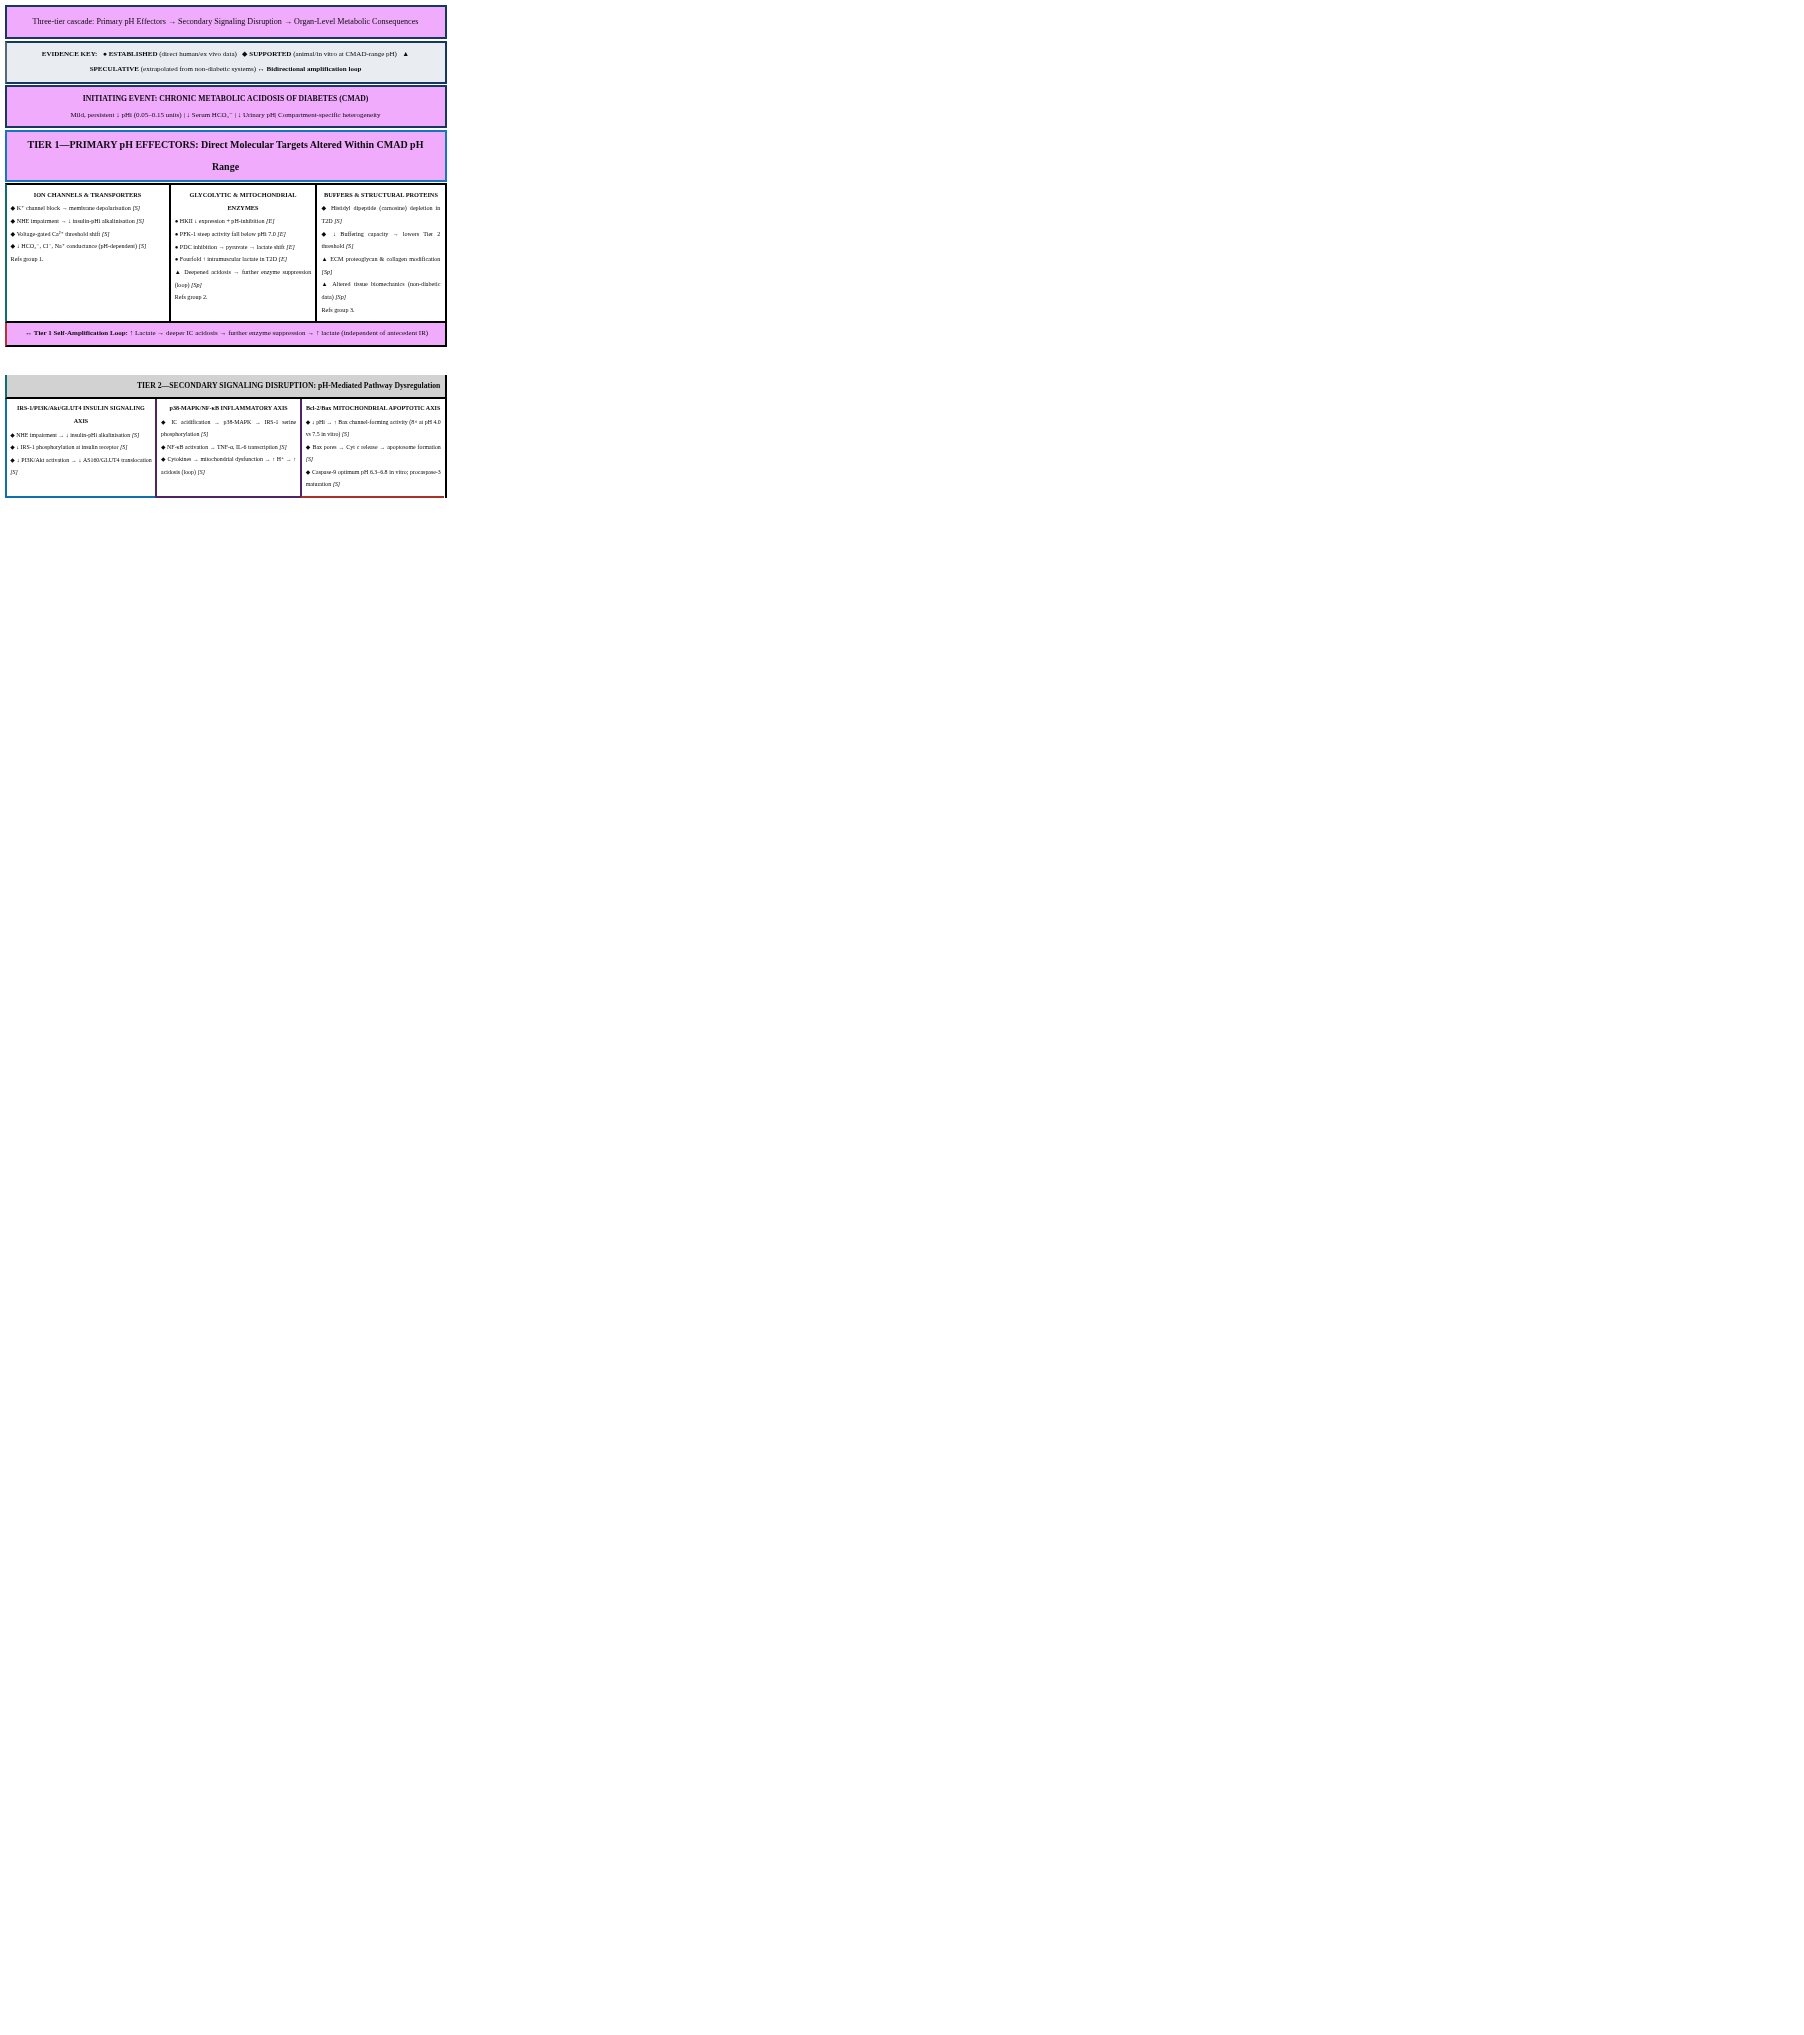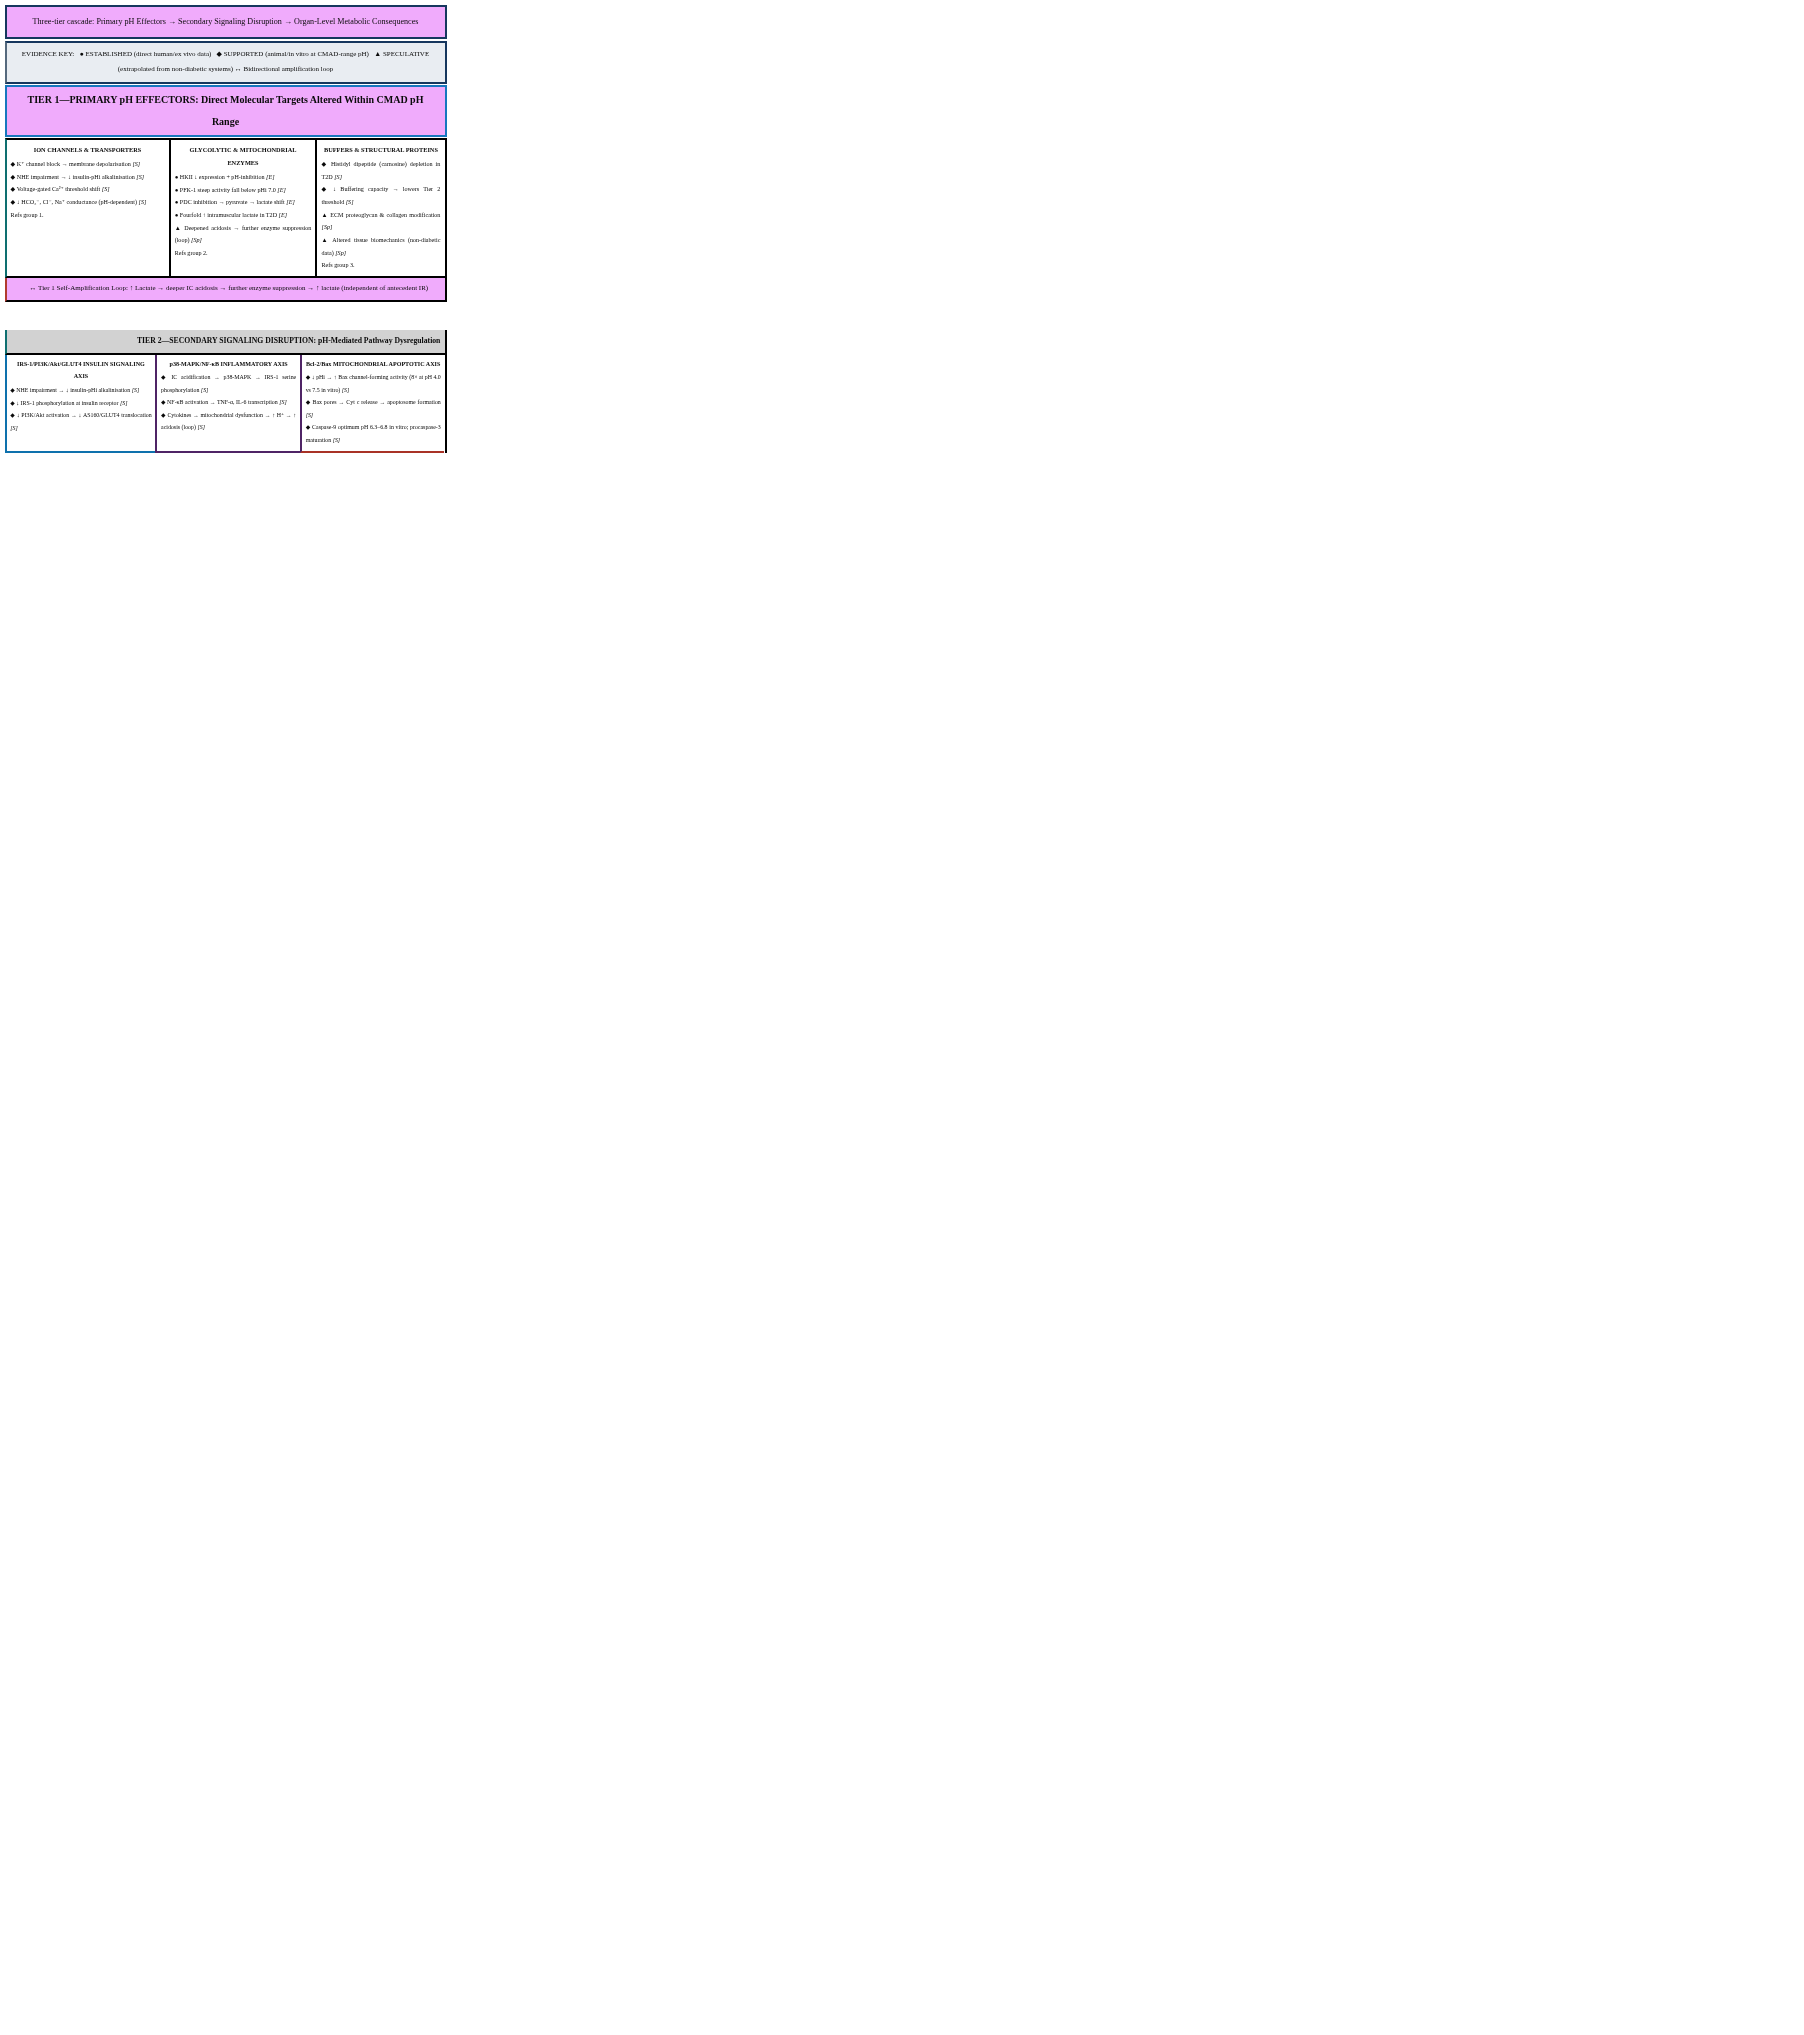--- a/index.html
+++ b/index.html
@@ -4,21 +4,21 @@
 <style>
   html,body{margin:0;padding:0;background:#ffffff;}
   body{
     width:451px;
     font-family:"Liberation Serif","DejaVu Serif",serif;
     color:#0a0a0a;
     -webkit-font-smoothing:antialiased;
   }
   .page{padding:4.9px 4.5px 7.3px 4.5px;}
   .box{box-sizing:border-box;background:#f0abfc;}
-  .b{font-weight:400;}
+  .b{font-weight:700;}
   i{font-style:italic;}
 
   
   .title-box{
     border:2.4px solid #16375E;
     padding:6.5px 12.2px;
     text-align:center;
     font-size:8.1px;line-height:2.15;
     margin-bottom:1.6px;
   }
@@ -102,20 +102,24 @@
 <div class="page">
 
   <div class="box title-box">
     <span>Three-tier cascade: Primary pH Effectors → Secondary Signaling Disruption → Organ-Level Metabolic Consequences</span>
   </div>
 
   <div class="box evidence-box">
     <span><span class="b">EVIDENCE KEY:  </span><span class="b">● </span><span class="b">ESTABLISHED</span><span> (direct human/ex vivo data)  </span><span class="b">◆ </span><span class="b">SUPPORTED</span><span> (animal/in vitro at CMAD-range pH)  </span><span class="b">▲ </span><span class="b">SPECULATIVE</span><span> (extrapolated from non-diabetic systems) </span><span class="b">↔ </span><span class="b">Bidirectional amplification loop</span></span>
   </div>
 
+  <div class="box initiating-box">
+    <div class="hd">INITIATING EVENT: CHRONIC METABOLIC ACIDOSIS OF DIABETES (CMAD)</div>
+    <div>Mild, persistent ↓ pHi (0.05–0.15 units) | ↓ Serum HCO₃⁻ | ↓ Urinary pH| Compartment-specific heterogeneity</div>
+  </div>
 
   <div class="box tier1-header-box">
     <span>TIER 1—PRIMARY pH EFFECTORS: Direct Molecular Targets Altered Within CMAD pH Range</span>
   </div>
 
   <div class="tier1-table">
     <div class="t1col c1">
       <div class="colhead">ION CHANNELS &amp; TRANSPORTERS</div>
       <div class="colitems">
           <p class="item">◆ K⁺ channel block → membrane depolarisation <i>[S]</i></p>

